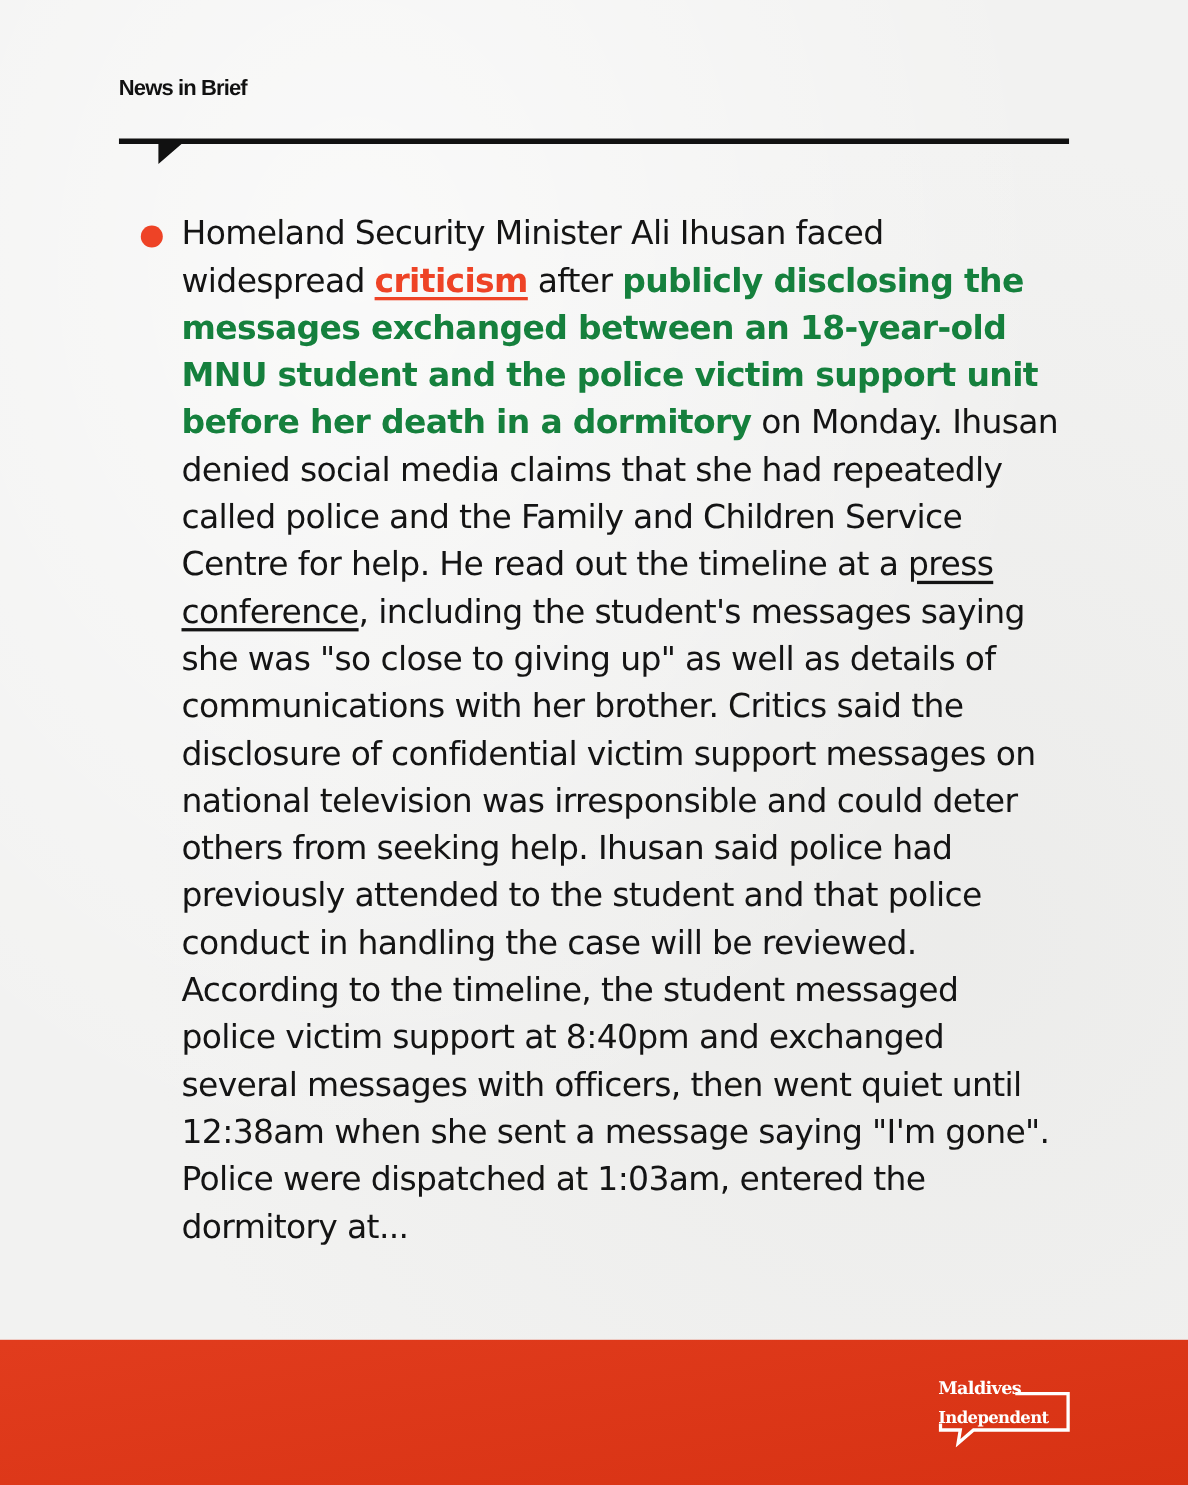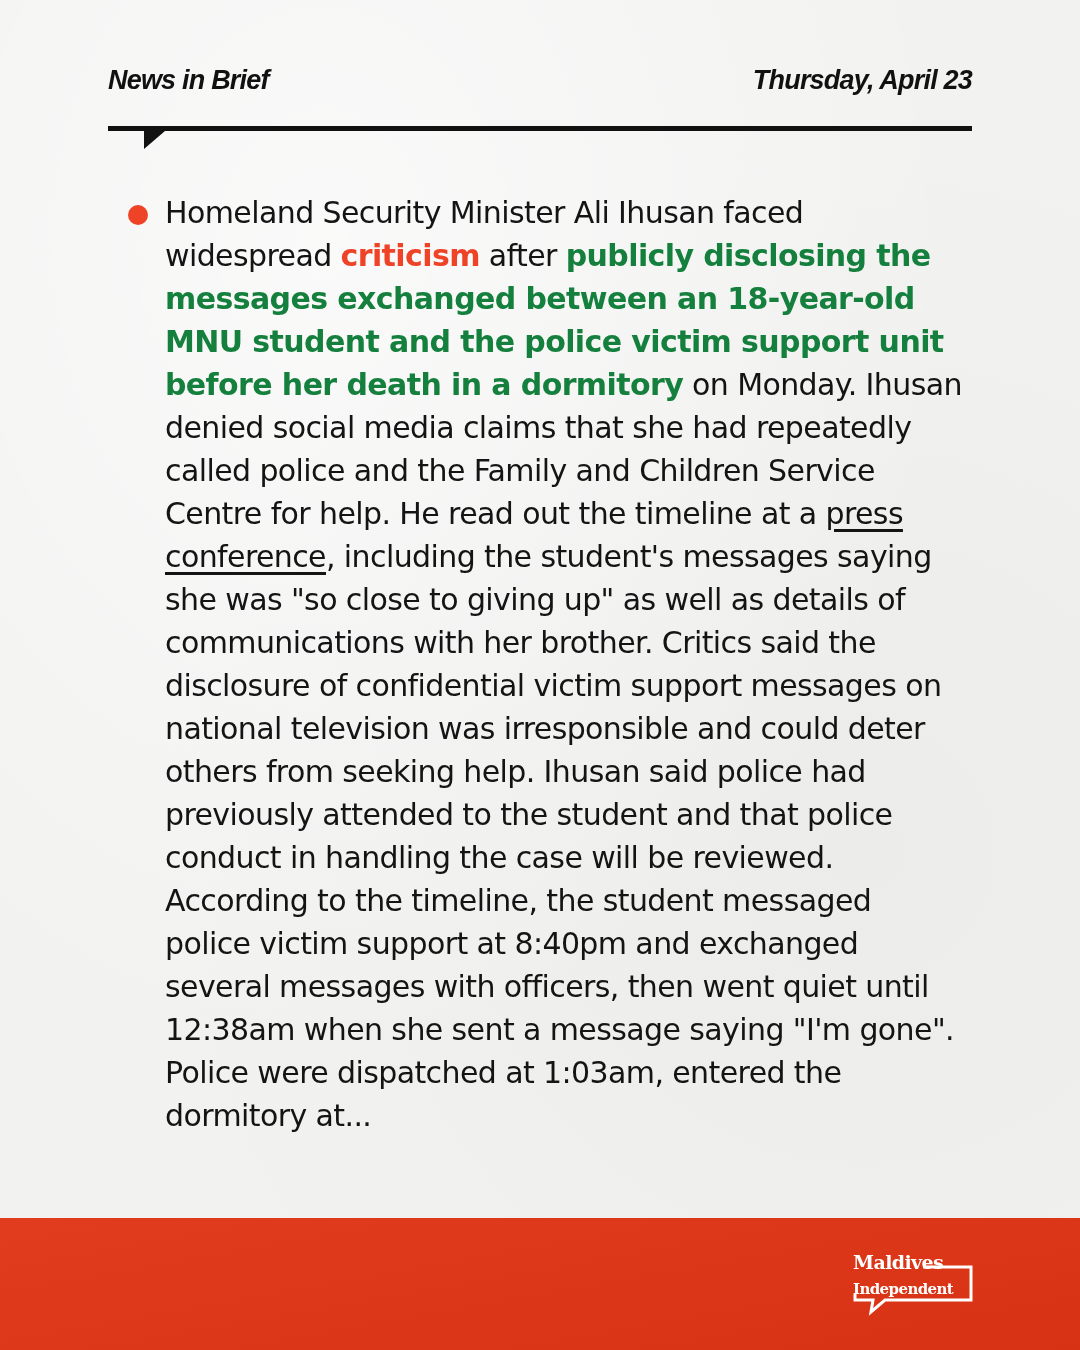--- a/index.html
+++ b/index.html
@@ -17,24 +17,23 @@
         radial-gradient(ellipse at 80% 70%, rgba(230,230,228,0.5), rgba(255,255,255,0) 60%),
         #f2f2f1;
     }
     .header {
       position: absolute; left: 108px; top: 60px; width: 864px; height: 40px;
       display: flex; justify-content: space-between; align-items: center;
     }
     .header .title, .header .date {
       font-family: "Liberation Sans", sans-serif;
       font-weight: 700;
-      font-size: 27px;
+      font-size: 20px;
       letter-spacing: -0.8px;
       color: #111;
-      font-style: italic;
     }
     .rule {
       position: absolute; left: 108px; top: 124px; width: 864px; height: 30px;
     }
     .article {
       position: absolute; left: 128px; top: 191px; width: 830px;
     }
     .bullet {
       position: absolute; left: 0; top: 14px;
       width: 20px; height: 20px; border-radius: 50%;
@@ -45,53 +44,52 @@
       font-family: "DejaVu Sans", sans-serif;
       font-size: 30px;
       line-height: 43px;
       letter-spacing: -0.6px;
       color: #141414;
     }
     .red-bold {
       color: #15803d; font-weight: 700;
     }
     .red-link {
-      color: #ee4326; font-weight: 700; text-underline-offset: 5px;
+      color: #ee4326; font-weight: 700; text-decoration: underline; text-underline-offset: 5px;
     }
     .plain-link {
       text-decoration: underline; text-underline-offset: 5px;
     }
     .footer {
       position: absolute; left: 0; top: 1218px; width: 1080px; height: 132px;
       background:
         linear-gradient(170deg, rgba(255,255,255,0.04), rgba(0,0,0,0.04)),
         #e03414;
     }
     .logo {
       position: absolute; left: 853px; top: 1254px; width: 122px; height: 62px;
     }
     .logo .l1, .logo .l2 {
       position: absolute; left: 0;
       font-family: "DejaVu Serif", serif;
       font-weight: 700;
       color: #fff;
       letter-spacing: -0.6px;
     }
-    .logo .l1 { top: 0; font-size: 19px; line-height: 16px; }
+    .logo .l1 { top: 0; font-size: 16px; line-height: 16px; }
     .logo .l2 { top: 27px; font-size: 15px; line-height: 16px; }
     .logo svg { position: absolute; left: 0; top: 0; }
   </style>
 </head>
 <body>
 
 <div class="paper"></div>
 
 <div class="header">
   <div class="title">News in Brief</div>
-  <div class="date">Thursday, April 23</div>
 </div>
 
 <svg class="rule" width="864" height="30" viewBox="0 0 864 30">
   <path d="M0 2 H864 V7 H57 L36 25 V7 H0 Z" fill="#111"></path>
 </svg>
 
 <div class="article">
   <span class="bullet"></span>
   <p class="body-text"><span>Homeland Security Minister Ali Ihusan faced widespread </span><a class="red-link">criticism</a><span> after </span><span class="red-bold">publicly disclosing the messages exchanged between an 18-year-old MNU student and the police victim support unit before her death in a dormitory</span><span> on Monday. Ihusan denied social media claims that she had repeatedly called police and the Family and Children Service Centre for help. He read out the timeline at a </span><a class="plain-link">press conference</a><span>, including the student's messages saying she was "so close to giving up" as well as details of communications with her brother. Critics said the disclosure of confidential victim support messages on national television was irresponsible and could deter others from seeking help. Ihusan said police had previously attended to the student and that police conduct in handling the case will be reviewed. According to the timeline, the student messaged police victim support at 8:40pm and exchanged several messages with officers, then went quiet until 12:38am when she sent a message saying "I'm gone". Police were dispatched at 1:03am, entered the dormitory at...</span></p>
 </div>

